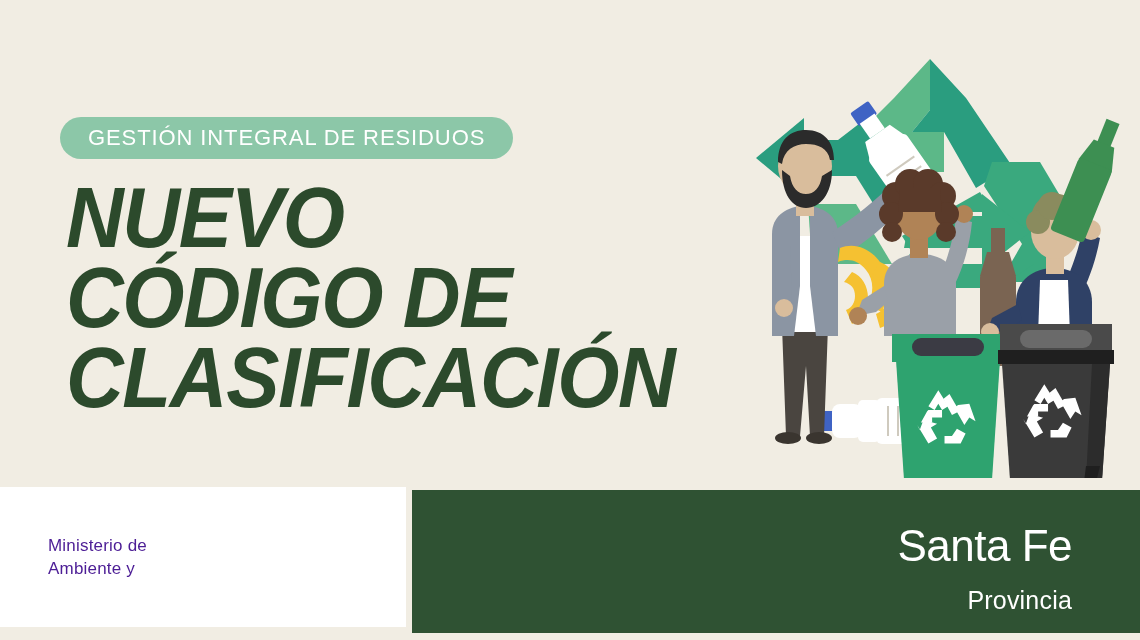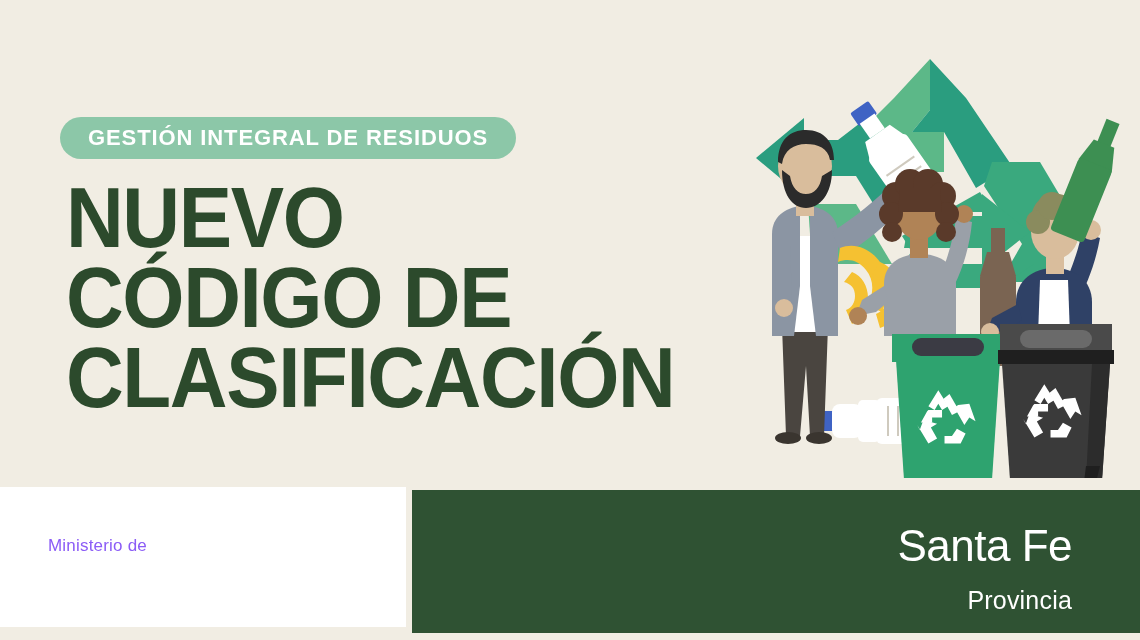--- a/index.html
+++ b/index.html
@@ -25,33 +25,34 @@
     padding: 0 28px;
     display: flex;
     align-items: center;
     border-radius: 21px;
     background: #8cc7a8;
     box-sizing: border-box;
   }
   .badge-text {
     color: #ffffff;
     font-size: 22px;
-    font-weight: 700;
+    font-weight: 400;
     letter-spacing: 0.9px;
     line-height: 1;
     white-space: nowrap;
     font-family: "Liberation Sans", sans-serif;
   }
 
   
   .headline {
     position: absolute;
     left: 66px;
     top: 178px;
     width: 720px;
+    font-style: italic;
   }
   .headline-line {
     color: #2c4a2c;
     font-size: 86px;
     font-weight: 700;
     line-height: 0.93;
     letter-spacing: -1.5px;
     white-space: nowrap;
     transform: scaleX(0.93);
     transform-origin: left center;
@@ -72,21 +73,21 @@
     left: 0;
     top: 487px;
     width: 406px;
     height: 140px;
     background: #ffffff;
   }
   .ministry-text {
     position: absolute;
     left: 48px;
     top: 535px;
-    color: #8b5cf6;
+    color: #4c1d95;
     font-size: 17px;
     font-weight: 400;
     line-height: 1.33;
     letter-spacing: 0.2px;
     font-family: "Liberation Sans", sans-serif;
   }
   .ministry-text div { white-space: nowrap; }
 
   .green-panel {
     position: absolute;
@@ -316,20 +317,21 @@
       </g>
 
     </svg>
   </div>
 
   <div class="bottom-beige"></div>
 
   <div class="ministry-panel"></div>
   <div class="ministry-text">
     <div>Ministerio de</div>
+    <div>Ambiente y</div>
   </div>
 
   <div class="green-panel"></div>
   <div class="brandmark">
     <div class="brand-main">Santa Fe</div>
     <div class="brand-sub">Provincia</div>
   </div>
 
 </div>
 

